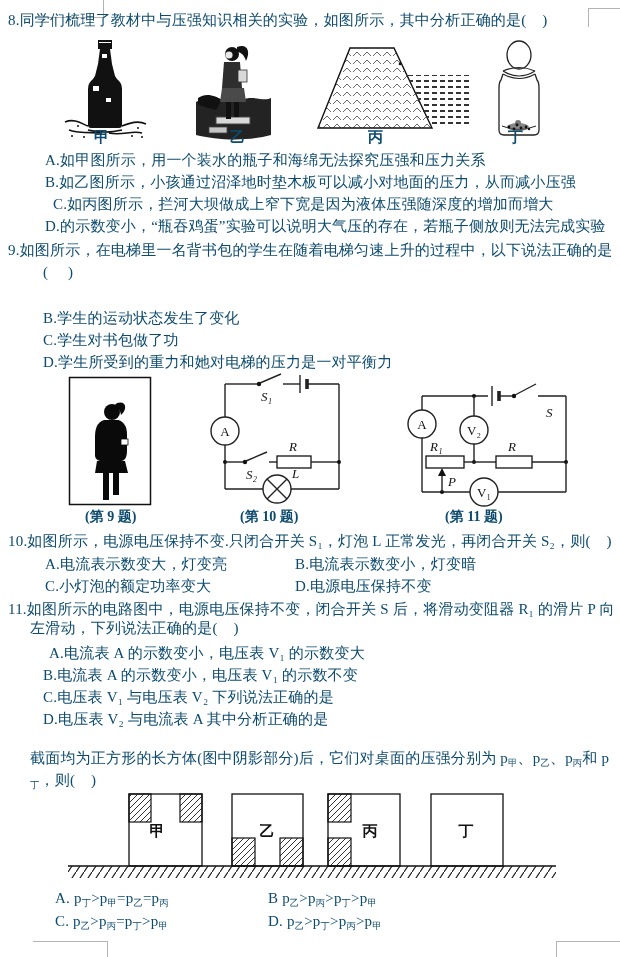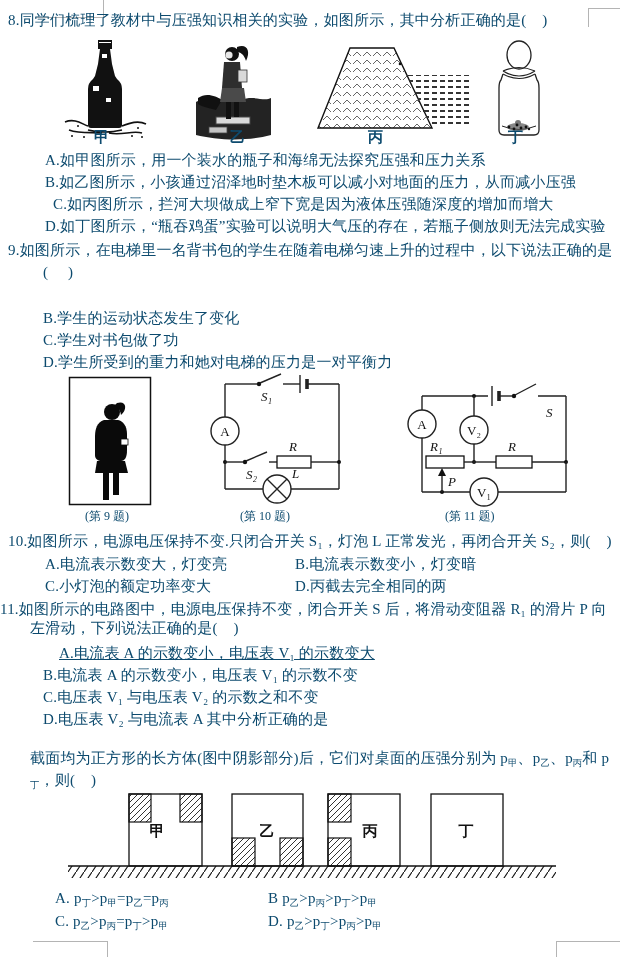--- a/index.html
+++ b/index.html
@@ -4,21 +4,21 @@
 <style>
   html,body{margin:0;padding:0;}
   .page{
     position:relative; width:620px; height:957px; background:#ffffff;
     font-family:"Liberation Serif","DejaVu Serif",serif;
     color:#0c4a6e; overflow:hidden;
   }
   .tline{position:absolute; font-size:15px; line-height:20px; white-space:nowrap; letter-spacing:0.2px;}
   .opt{font-size:15px;}
   sub{font-size:0.62em; vertical-align:-0.28em;}
-  .cap{position:absolute; font-weight:normal; font-size:12px; white-space:nowrap;}
+  .cap{position:absolute; font-weight:bold; font-size:14px; white-space:nowrap;}
   .figlabel{position:absolute; font-weight:bold; font-size:15px;}
   .corner{position:absolute;}
   .corner.tl{left:35px; top:0; width:68px; height:17px; border-right:1px solid #b4b4b4; border-bottom:1px solid #b4b4b4;}
   .corner.tr{left:588px; top:8px; width:32px; height:18px; border-left:1px solid #b4b4b4; border-top:1px solid #b4b4b4;}
   .corner.bl{left:33px; top:941px; width:74px; height:16px; border-top:1px solid #b4b4b4; border-right:1px solid #b4b4b4;}
   .corner.br{left:556px; top:941px; width:64px; height:16px; border-top:1px solid #b4b4b4; border-left:1px solid #b4b4b4;}
   svg{position:absolute; overflow:visible;}
   svg text{font-family:"Liberation Serif","DejaVu Serif",serif; font-size:13px; fill:#111;}
   svg text.it{font-style:italic;}
   .wire{stroke:#222; stroke-width:1.4; fill:none;}
@@ -100,21 +100,21 @@
   </svg>
 
   <div class="figlabel" style="left:94px; top:128px;">甲</div>
   <div class="figlabel" style="left:230px; top:128px;">乙</div>
   <div class="figlabel" style="left:368px; top:128px;">丙</div>
   <div class="figlabel" style="left:508px; top:128px;">丁</div>
 
   <div class="tline opt" style="left:45px; top:172px;">B.如乙图所示，小孩通过沼泽地时垫木板可以减小对地面的压力，从而减小压强</div>
   <div class="tline opt" style="left:45px; top:150px;">A.如甲图所示，用一个装水的瓶子和海绵无法探究压强和压力关系</div>
   <div class="tline opt" style="left:53px; top:194px;">C.如丙图所示，拦河大坝做成上窄下宽是因为液体压强随深度的增加而增大</div>
-  <div class="tline opt" style="left:45px; top:216px;">D.如丁图所示，“瓶吞鸡蛋”实验可以说明大气压的存在，若瓶子侧放则无法完成实验</div>
+  <div class="tline opt" style="left:45px; top:216px;">D.的示数变小，“瓶吞鸡蛋”实验可以说明大气压的存在，若瓶子侧放则无法完成实验</div>
 
   <div class="tline" style="left:8px; top:240px;">9.如图所示，在电梯里一名背书包的学生在随着电梯匀速上升的过程中，以下说法正确的是</div>
   <div class="tline" style="left:43px; top:262px;">(&nbsp;&nbsp;&nbsp;&nbsp;&nbsp;)</div>
   <div class="tline opt" style="left:43px; top:308px;">B.学生的运动状态发生了变化</div>
   <div class="tline opt" style="left:43px; top:330px;">C.学生对书包做了功</div>
   <div class="tline opt" style="left:43px; top:352px;">D.学生所受到的重力和她对电梯的压力是一对平衡力</div>
 
   <svg style="left:68px; top:376px;" width="84" height="130" viewBox="0 0 84 130">
     <rect x="1.5" y="1.5" width="81" height="127" fill="#fff" stroke="#111" stroke-width="1.5"></rect>
     <circle cx="44" cy="36" r="8" fill="#0a0a0a"></circle>
@@ -192,27 +192,27 @@
   </svg>
 
   <div class="cap" style="left:85px; top:508px;">(第 9 题)</div>
   <div class="cap" style="left:240px; top:508px;">(第 10 题)</div>
   <div class="cap" style="left:445px; top:508px;">(第 11 题)</div>
 
   <div class="tline" style="left:8px; top:531px;">10.如图所示，电源电压保持不变.只闭合开关 S₁，灯泡 L 正常发光，再闭合开关 S₂，则(&nbsp;&nbsp;&nbsp;&nbsp;)</div>
   <div class="tline opt" style="left:45px; top:554px;">A.电流表示数变大，灯变亮</div>
   <div class="tline opt" style="left:295px; top:554px;">B.电流表示数变小，灯变暗</div>
   <div class="tline opt" style="left:45px; top:576px;">C.小灯泡的额定功率变大</div>
-  <div class="tline opt" style="left:295px; top:576px;">D.丙截去完全相同的两</div>
-
-  <div class="tline" style="left:0; top:599px;">11.如图所示的电路图中，电源电压保持不变，闭合开关 S 后，将滑动变阻器 R₁ 的滑片 P 向</div>
+  <div class="tline opt" style="left:295px; top:576px;">D.电源电压保持不变</div>
+
+  <div class="tline" style="left:8px; top:599px;">11.如图所示的电路图中，电源电压保持不变，闭合开关 S 后，将滑动变阻器 R₁ 的滑片 P 向</div>
   <div class="tline" style="left:30px; top:618px;">左滑动，下列说法正确的是(&nbsp;&nbsp;&nbsp;&nbsp;)</div>
-  <div class="tline opt" style="left:59px; top:643px;text-decoration:underline;">A.电流表 A 的示数变小，电压表 V₁ 的示数变大</div>
+  <div class="tline opt" style="left:49px; top:643px;">A.电流表 A 的示数变小，电压表 V₁ 的示数变大</div>
   <div class="tline opt" style="left:43px; top:665px;">B.电流表 A 的示数变小，电压表 V₁ 的示数不变</div>
-  <div class="tline opt" style="left:43px; top:687px;">C.电压表 V₁ 与电压表 V₂ 的示数之和不变</div>
+  <div class="tline opt" style="left:43px; top:687px;">C.电压表 V₁ 与电压表 V₂ 下列说法正确的是</div>
   <div class="tline opt" style="left:43px; top:709px;">D.电压表 V₂ 与电流表 A 其中分析正确的是</div>
 
   <div class="tline" style="left:30px; top:748px;">截面均为正方形的长方体(图中阴影部分)后，它们对桌面的压强分别为 p<sub>甲</sub>、p<sub>乙</sub>、p<sub>丙</sub>和 p</div>
   <div class="tline" style="left:30px; top:770px;"><sub>丁</sub>，则(&nbsp;&nbsp;&nbsp;&nbsp;)</div>
 
   <svg style="left:60px; top:788px;" width="505" height="92" viewBox="0 0 505 92">
     <defs>
       <pattern id="h12" width="6" height="6" patternUnits="userSpaceOnUse">
         <path d="M0,6 L6,0" stroke="#333" stroke-width="1"></path>
       </pattern>

